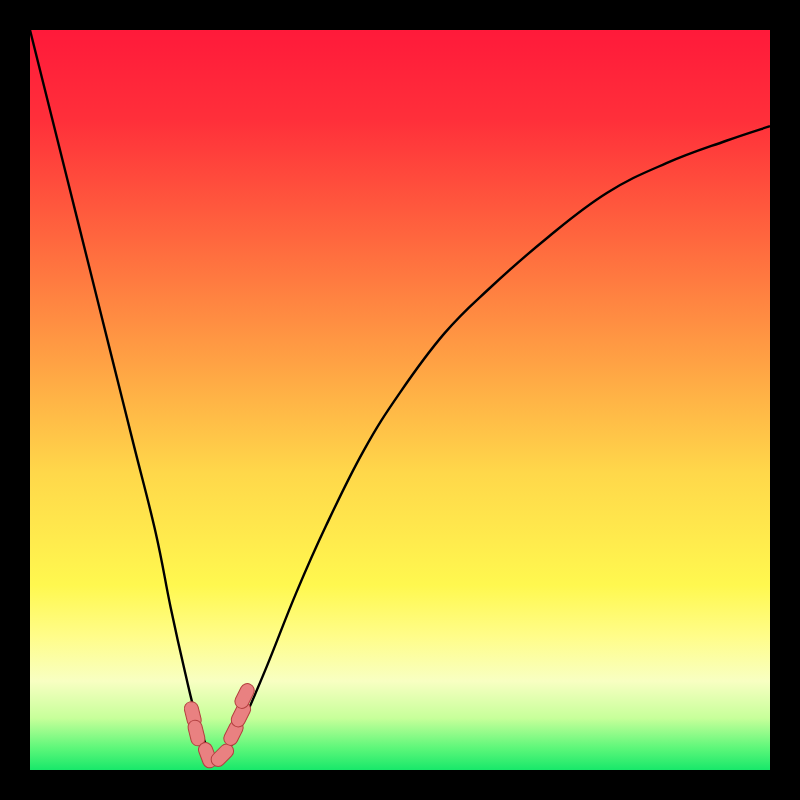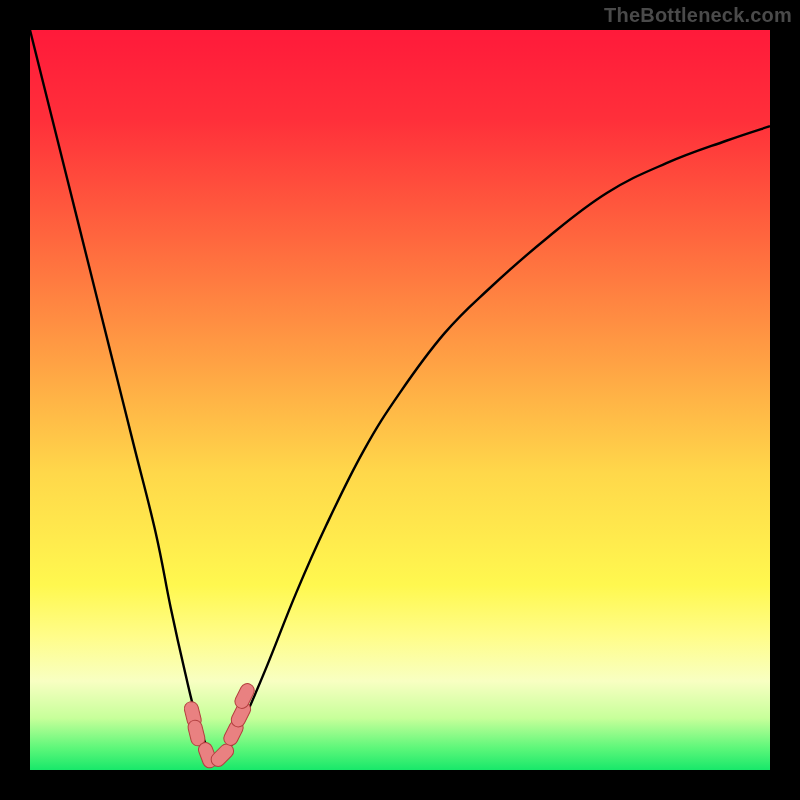--- a/index.html
+++ b/index.html
@@ -42,21 +42,20 @@
     left: 0;
     width: 740px;
     height: 740px;
     overflow: visible;
   }
 </style>
 </head>
 <body>
 
 <div class="frame">
-  <div class="watermark">TheBottleneck.com</div>
   <div class="plot" id="plot" style="background: linear-gradient(rgb(255, 26, 58) 0%, rgb(255, 47, 58) 12%, rgb(255, 102, 62) 28%, rgb(255, 162, 68) 45%, rgb(255, 216, 74) 60%, rgb(255, 248, 79) 75%, rgb(255, 253, 138) 82%, rgb(248, 255, 194) 88%, rgb(199, 255, 154) 93%, rgb(94, 247, 122) 97%, rgb(24, 232, 106) 100%);">
     <svg class="curve" id="curve-svg" viewBox="0 0 740 740" preserveAspectRatio="none">
       <path id="curve-path" fill="none" stroke-width="2.4" d="M 0,0 C 2.96,11.839999999999986 7.4,29.59999999999993 14.8,59.19999999999993 C 22.200000000000003,88.79999999999993 28.119999999999997,112.47999999999999 37,148 C 45.88,183.52 50.32,201.27999999999997 59.2,236.79999999999995 C 68.08,272.31999999999994 72.52000000000001,290.08 81.4,325.59999999999997 C 90.28,361.11999999999995 94.72000000000001,378.88 103.60000000000001,414.4 C 112.48,449.91999999999996 118.40000000000002,470.64 125.80000000000001,503.2 C 133.20000000000002,535.76 134.68,549.08 140.6,577.2 C 146.51999999999998,605.32 150.22,621.5999999999999 155.4,643.8 C 160.58,666 162.06,673.4000000000001 166.5,688.2 C 170.94,703 173.16,709.66 177.6,717.8 C 182.04,725.9399999999999 184.26000000000002,728.9 188.70000000000002,728.9 C 193.14000000000001,728.9 194.62,725.9399999999999 199.8,717.8 C 204.98000000000002,709.66 207.2,704.48 214.6,688.2 C 222,671.9200000000001 226.44000000000003,661.56 236.8,636.4 C 247.16,611.24 254.55999999999997,590.52 266.4,562.4 C 278.23999999999995,534.28 282.68,523.92 296,495.79999999999995 C 309.32,467.67999999999995 318.2,448.44 333,421.8 C 347.8,395.16 353.71999999999997,386.28 370,362.59999999999997 C 386.28000000000003,338.91999999999996 396.64000000000004,324.12 414.40000000000003,303.40000000000003 C 432.16,282.68000000000006 438.08000000000004,278.24 458.8,259 C 479.52,239.76 494.32,226.44000000000005 518,207.20000000000005 C 541.68,187.96000000000004 553.5200000000001,177.59999999999997 577.2,162.79999999999995 C 600.88,147.99999999999994 612.72,143.56000000000003 636.4,133.20000000000005 C 660.0799999999999,122.84000000000006 674.8799999999999,118.4 695.5999999999999,111 C 716.3199999999999,103.6 731.12,99.16000000000004 740,96.20000000000005" stroke="#000000"></path>
       <g id="markers">
           <g>
             <rect x="149.8" y="677.5" width="26" height="14" rx="7" ry="7" fill="#e98181" stroke="#b33f3f" stroke-width="1" transform="rotate(75.96375653207356 162.8 684.5)"></rect>
           </g>
           <g>
             <rect x="153.5" y="696" width="26" height="14" rx="7" ry="7" fill="#e98181" stroke="#b33f3f" stroke-width="1" transform="rotate(75.96375653207356 166.5 703)"></rect>
           </g>

